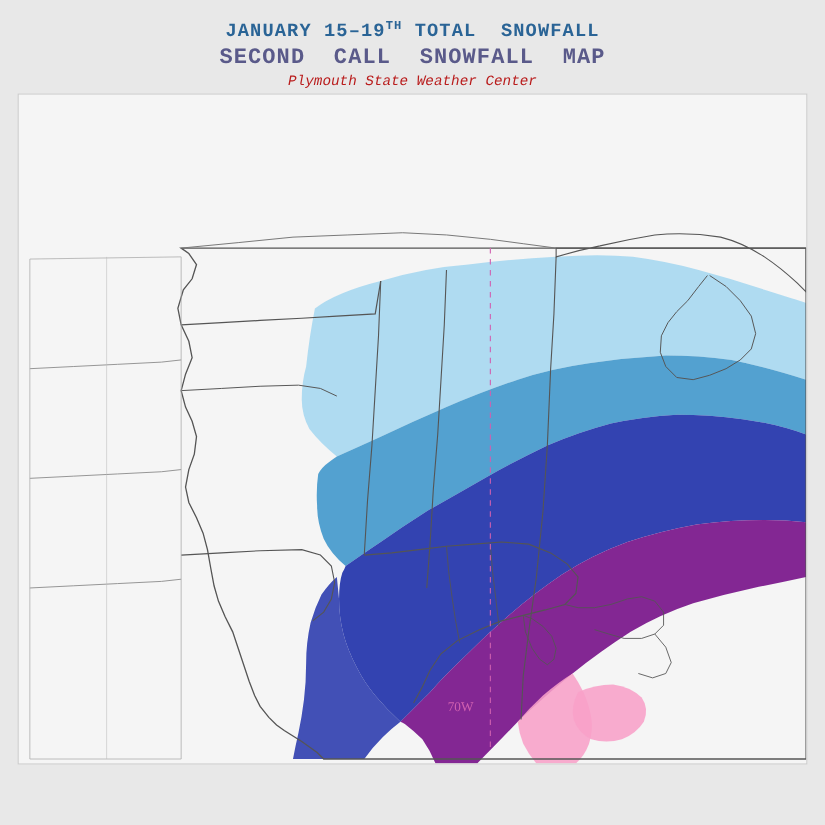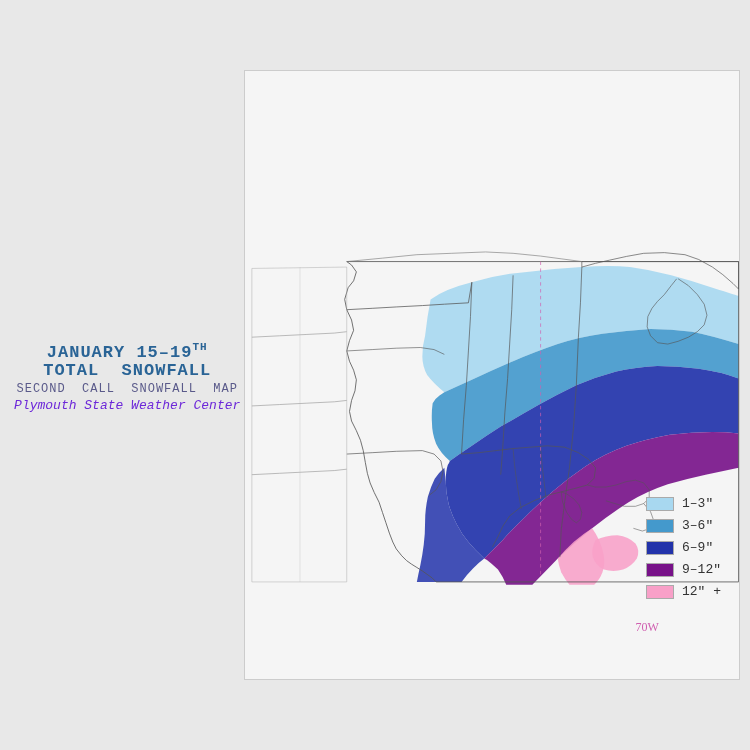--- a/index.html
+++ b/index.html
@@ -8,48 +8,48 @@
       height: 750px;
       background: #e8e8e8;
       font-family: 'Courier New', monospace;
       overflow: hidden;
     }
     .outer {
       width: 750px;
       height: 750px;
       background: #e8e8e8;
       display: flex;
-      flex-direction: row;
+      flex-direction: column;
       align-items: center;
       padding: 10px;
     }
     .title-block {
       text-align: center;
       margin-bottom: 4px;
       margin-top: 8px;
     }
     .title-line1 {
       font-size: 17px;
       font-weight: bold;
       color: #2a6496;
       letter-spacing: 1px;
     }
     .title-line1 sup {
       font-size: 11px;
     }
     .title-line2 {
-      font-size: 12px;
-      font-weight: normal;
+      font-size: 20px;
+      font-weight: bold;
       color: #5a5a8a;
       letter-spacing: 1px;
       margin-top: 2px;
     }
     .title-line3 {
       font-size: 13px;
-      color: #6d28d9;
+      color: #b91c1c;
       margin-top: 2px;
       font-style: italic;
     }
     .map-container {
       width: 718px;
       height: 610px;
       background: #f5f5f5;
       border: 1px solid #ccc;
       position: relative;
       overflow: hidden;
@@ -155,38 +155,16 @@
 
       <path d="M 630 165 L 645 175 L 658 188 L 668 202 L 672 218 L 668 232 L 658 242 L 645 250 L 630 256 L 615 260 L 600 258 L 590 248 L 585 235 L 586 220 L 592 208 L 600 198 L 610 188 L 620 175 L 628 165" fill="none" stroke="#555" stroke-width="0.9"></path>
 
       <line x1="430" y1="140" x2="430" y2="600" stroke="#d060b0" stroke-width="1" stroke-dasharray="5,5"></line>
 
       <path d="M 10 150 L 148 148 L 148 606 L 10 606 Z" fill="none" stroke="#aaa" stroke-width="0.7"></path>
       <path d="M 80 148 L 80 606" fill="none" stroke="#bbb" stroke-width="0.5"></path>
     </svg>
 
     
-    <div class="legend">
-      <div class="legend-item">
-        <div class="legend-swatch" style="background:#a8d8f0;"></div>
-        <span class="legend-label">1–3″</span>
-      </div>
-      <div class="legend-item">
-        <div class="legend-swatch" style="background:#4499cc;"></div>
-        <span class="legend-label">3–6″</span>
-      </div>
-      <div class="legend-item">
-        <div class="legend-swatch" style="background:#2233aa;"></div>
-        <span class="legend-label">6–9″</span>
-      </div>
-      <div class="legend-item">
-        <div class="legend-swatch" style="background:#771188;"></div>
-        <span class="legend-label">9–12″</span>
-      </div>
-      <div class="legend-item">
-        <div class="legend-swatch" style="background:#f8a0c8;"></div>
-        <span class="legend-label">12″ +</span>
-      </div>
-    </div>
 
     <div class="label-70w">70W</div>
   </div>
 </div>
 
 </body></html>

